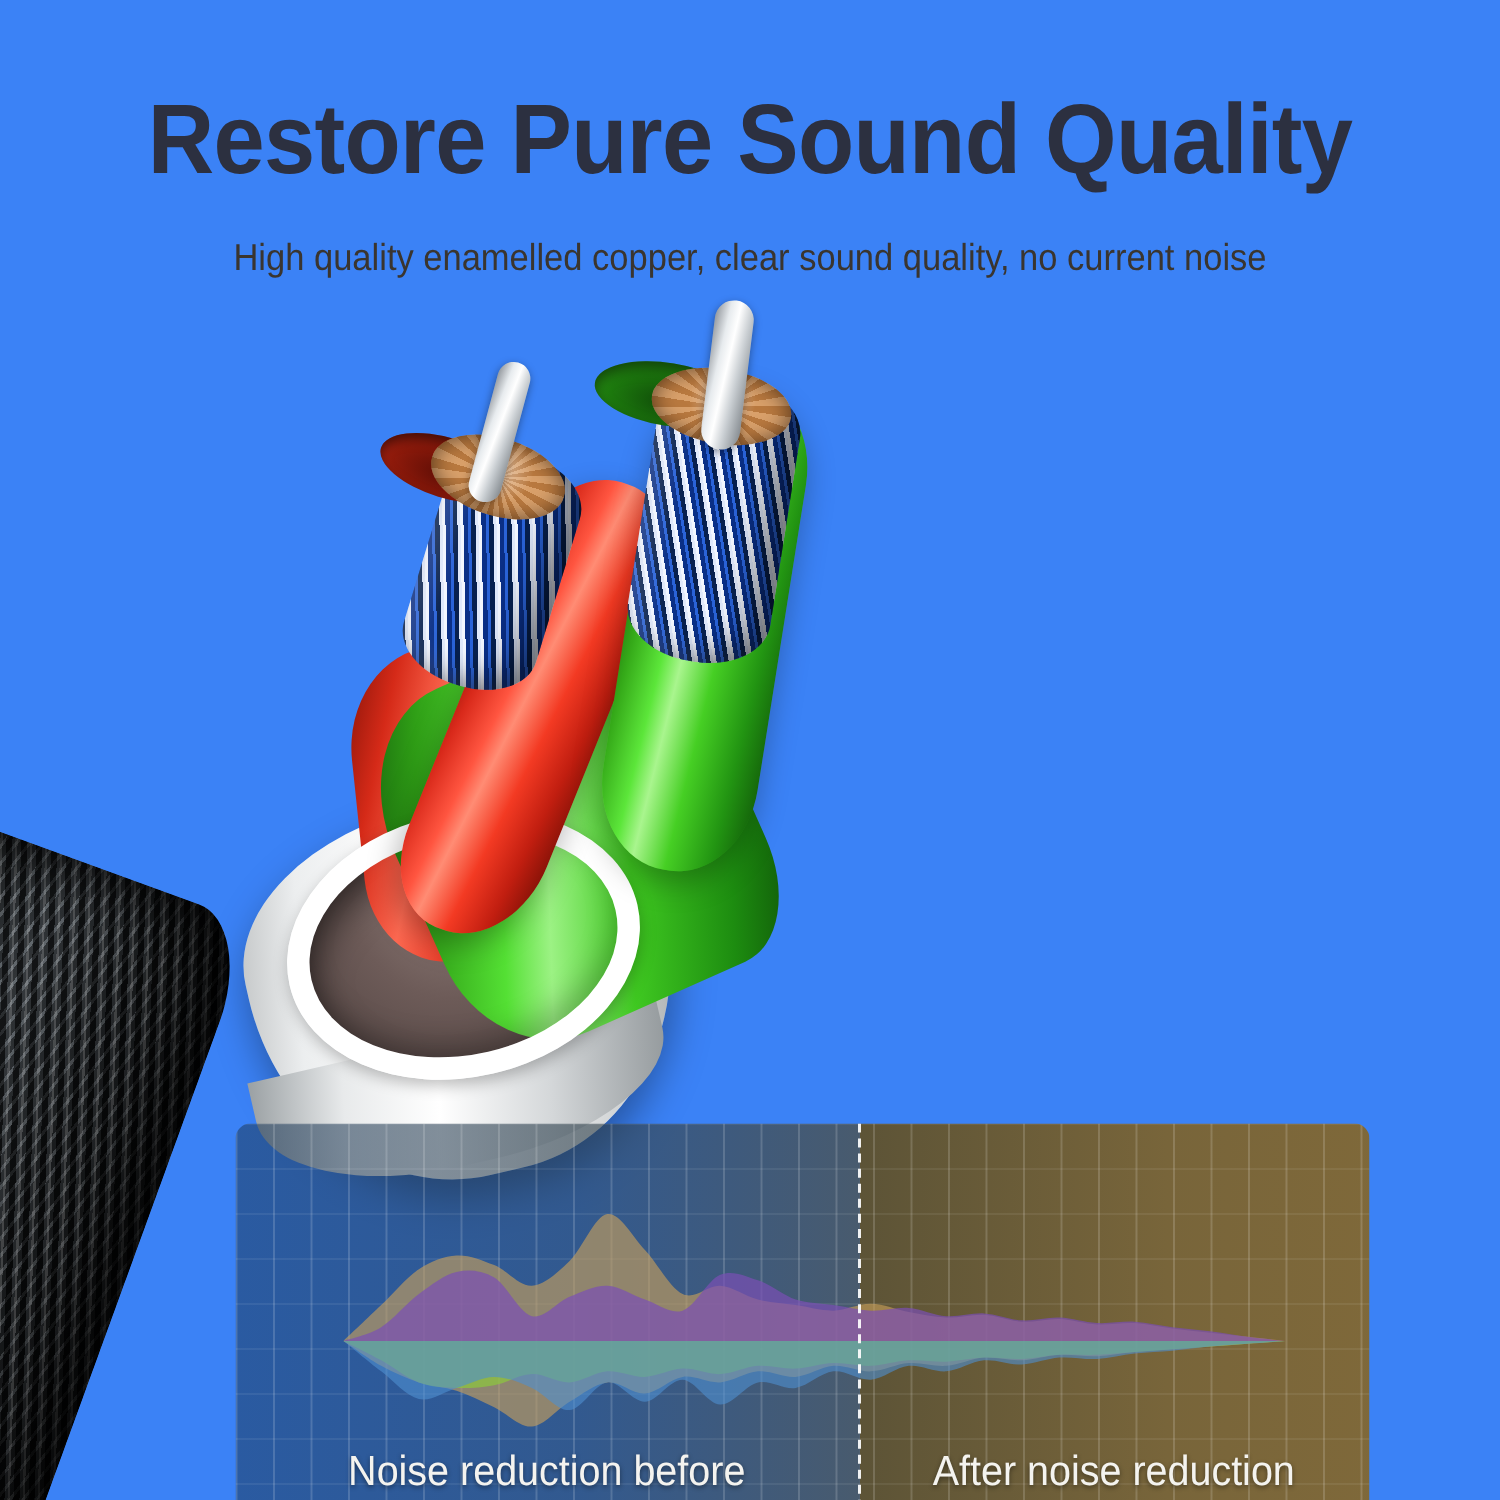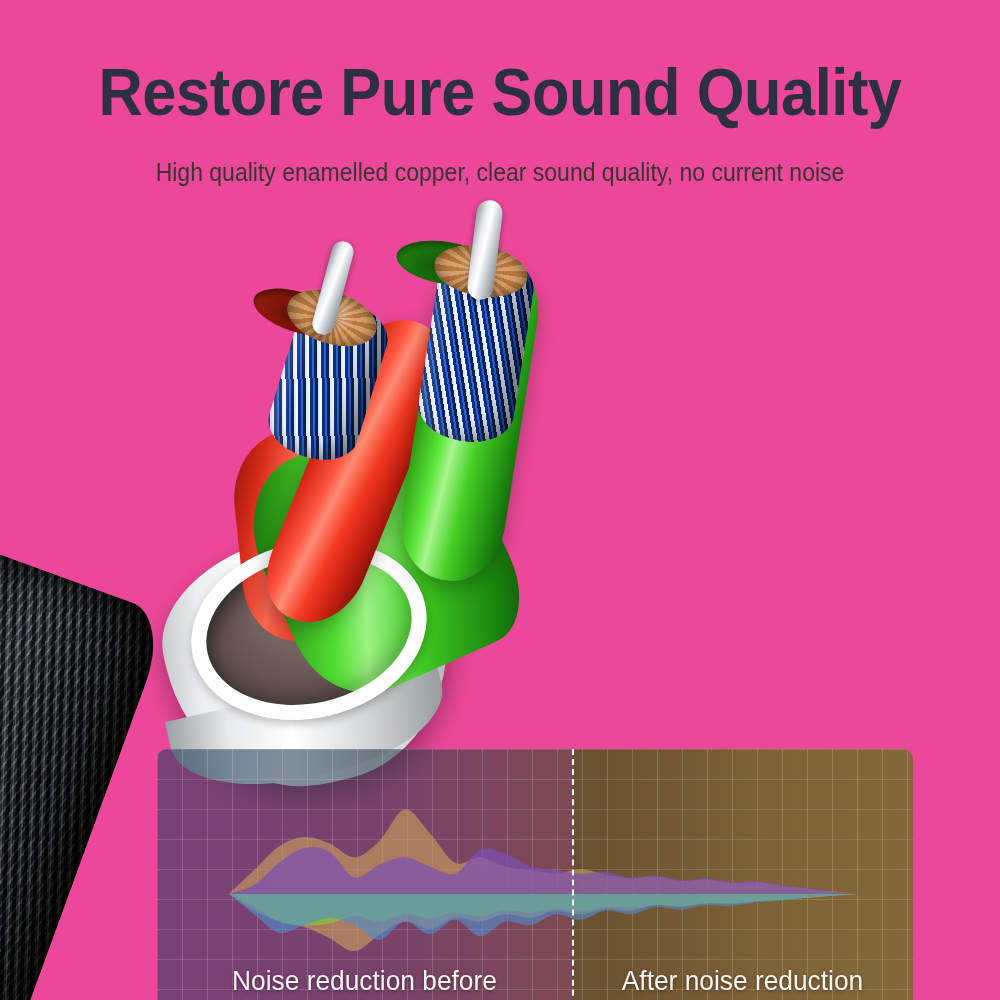--- a/index.html
+++ b/index.html
@@ -2,21 +2,21 @@
 <html><head>
 <meta charset="utf-8">
 <title>Restore Pure Sound Quality</title>
 <style>
   html,body{margin:0;padding:0;}
   body{
     width:1000px;height:1000px;overflow:hidden;
     font-family:"Liberation Sans",sans-serif;
     background:#e8cdac;
   }
-  #stage{position:relative;width:1000px;height:1000px;overflow:hidden;background:#ec4899;}
+  #stage{position:relative;width:1000px;height:1000px;overflow:hidden;background:#3b82f6;}
 
   
   #headline{
     position:absolute;left:0;top:58px;width:1000px;text-align:center;
     font-size:66px;font-weight:bold;color:#2c3040;
     letter-spacing:-0.5px;transform:scaleX(0.93);transform-origin:50% 50%;
     white-space:nowrap;line-height:1.05;
   }
   #subhead{
     position:absolute;left:0;top:158px;width:1000px;text-align:center;

